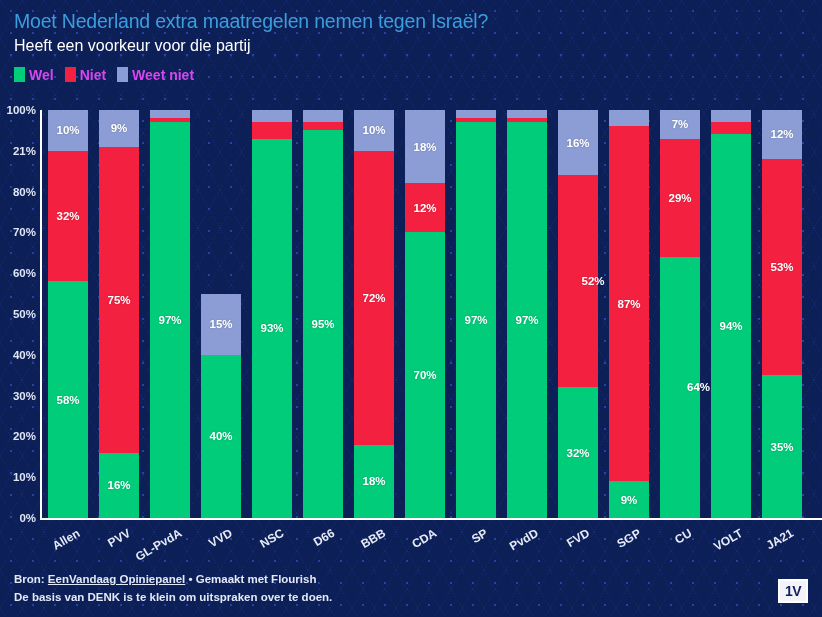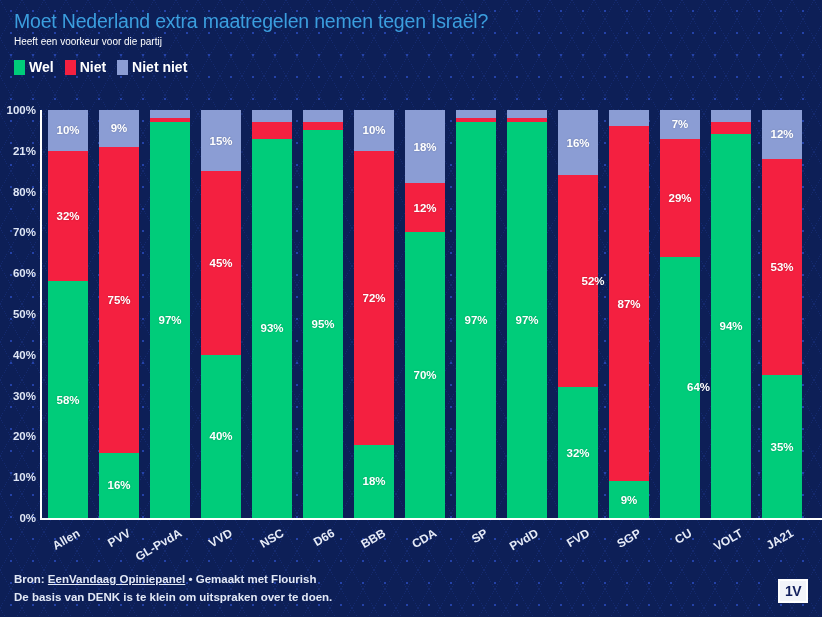--- a/index.html
+++ b/index.html
@@ -20,29 +20,29 @@
     position: relative;
   }
 
   
   #header { padding: 10px 14px 0 14px; }
   #chart-title {
     font-size: 19.5px; font-weight: normal; letter-spacing: -0.2px;
     color: #3b9ede; line-height: 1.15;
   }
   #chart-subtitle {
-    font-size: 10px; font-weight: normal; color: #ffffff;
+    font-size: 16px; font-weight: normal; color: #ffffff;
     margin-top: 4px; line-height: 1.2;
   }
 
   
   #legend { display: flex; align-items: center; gap: 11px; margin-top: 11px; }
   .legend-item { display: flex; align-items: center; gap: 4px; }
   .legend-swatch { width: 11px; height: 15px; display: block; }
-  .legend-label { font-size: 14px; font-weight: bold; color: #ffffff; }
+  .legend-label { font-size: 14px; font-weight: bold; color: #d946ef; }
 
   
   #plot-area {
     position: absolute;
     left: 40px; top: 110px;
     width: 775px; height: 408px;
   }
   #y-axis-labels {
     position: absolute; left: -40px; top: 0; width: 36px; height: 100%;
   }
@@ -121,21 +121,21 @@
       <div class="legend-item">
         <span class="legend-swatch" style="background: rgb(0, 204, 122);"></span>
         <span class="legend-label">Wel</span>
       </div>
       <div class="legend-item">
         <span class="legend-swatch" style="background: rgb(244, 32, 64);"></span>
         <span class="legend-label">Niet</span>
       </div>
       <div class="legend-item">
         <span class="legend-swatch" style="background: rgb(139, 157, 212);"></span>
-        <span class="legend-label">Niet niet</span>
+        <span class="legend-label">Weet niet</span>
       </div>
     </div>
 </div>
 
 <div id="plot-area">
   <div id="y-axis-labels">
       <div class="y-tick" style="top: 100%;">0%</div>
       <div class="y-tick" style="top: 90%;">10%</div>
       <div class="y-tick" style="top: 80%;">20%</div>
       <div class="y-tick" style="top: 70%;">30%</div>
@@ -176,23 +176,20 @@
         <div class="seg seg-weet" style="height: 2%;"></div>
         <div class="seg seg-niet" style="height: 1%;"></div>
         <div class="seg seg-wel" style="height: 97%;">
           <span class="seg-label">97%</span>
         </div>
       </div>
       <div class="bar-column">
         <div class="seg seg-weet" style="height: 15%;">
           <span class="seg-label">15%</span>
         </div>
-        <div class="seg seg-niet" style="height: 45%;">
-          <span class="seg-label">45%</span>
-        </div>
         <div class="seg seg-wel" style="height: 40%;">
           <span class="seg-label">40%</span>
         </div>
       </div>
       <div class="bar-column">
         <div class="seg seg-weet" style="height: 3%;"></div>
         <div class="seg seg-niet" style="height: 4%;"></div>
         <div class="seg seg-wel" style="height: 93%;">
           <span class="seg-label">93%</span>
         </div>

